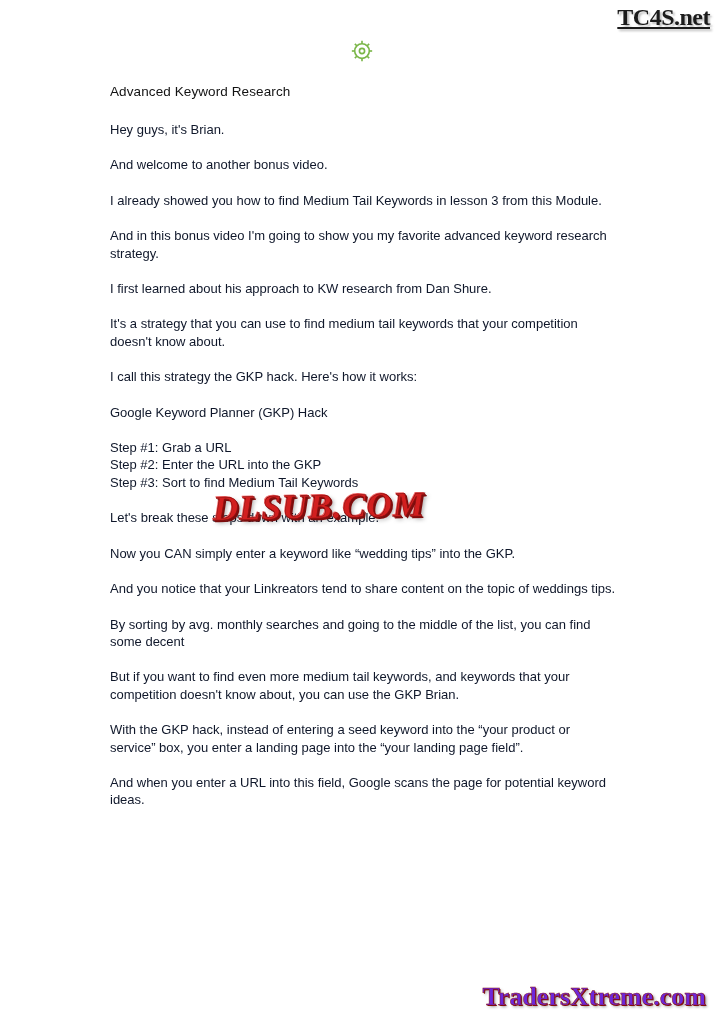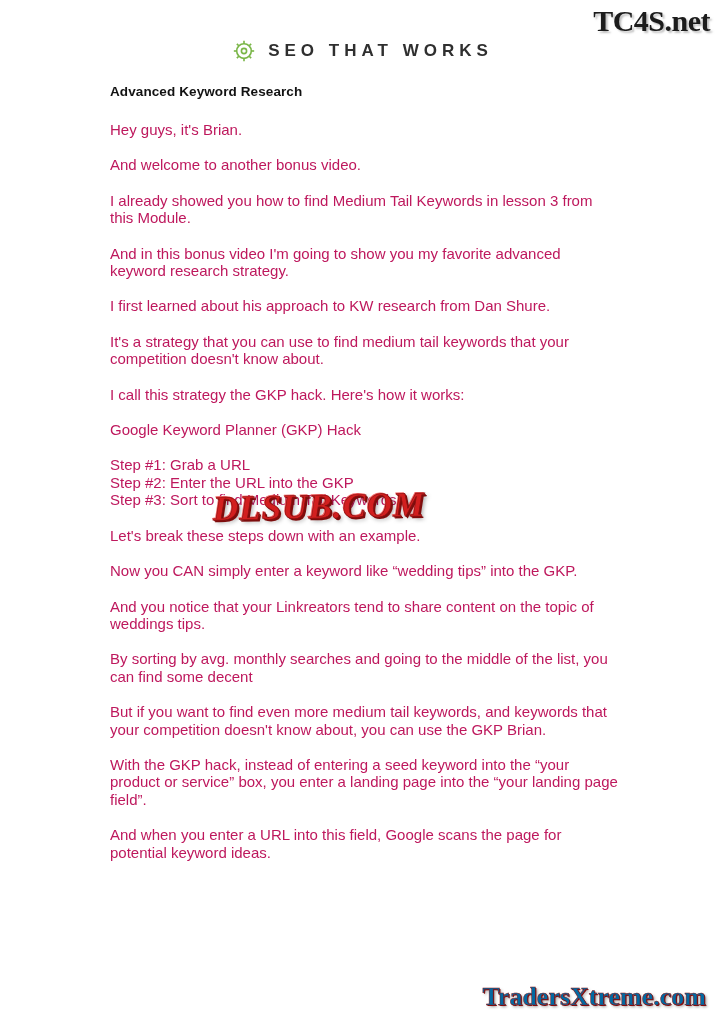--- a/index.html
+++ b/index.html
@@ -16,25 +16,26 @@
     color: #1a1a1a;
   }
 
   
   .tc4s-watermark {
     position: absolute;
     top: 4px;
     right: 14px;
     font-family: "Liberation Serif", serif;
     font-weight: bold;
-    font-size: 30px;
+    font-size: 24px;
     color: #1c1c1c;
     letter-spacing: -0.5px;
     text-shadow: 2px 2px 2px rgba(140,140,140,0.55);
     z-index: 5;
+    text-decoration: underline;
   }
 
   
   .logo-row {
     position: absolute;
     top: 38px;
     left: 0;
     width: 724px;
     display: flex;
     align-items: center;
@@ -58,30 +59,30 @@
 
   
   .doc {
     position: absolute;
     top: 84px;
     left: 110px;
     width: 508px;
   }
   .doc h1 {
     font-size: 13.5px;
-    font-weight: bold;
+    font-weight: normal;
     margin: 0 0 22px 0;
     color: #121212;
     letter-spacing: 0.1px;
   }
   .doc p {
-    font-size: 15px;
+    font-size: 13px;
     line-height: 17.4px;
     margin: 0 0 18px 0;
-    color: #be185d;
+    color: #0f172a;
   }
   .doc p.steps {
     white-space: pre-line;
     line-height: 17.4px;
     margin-bottom: 18px;
   }
 
   
   .dlsub-stamp {
     position: absolute;
@@ -104,21 +105,21 @@
   }
 
   
   .tx-watermark {
     position: absolute;
     bottom: 12px;
     right: 18px;
     font-family: "Liberation Serif", serif;
     font-weight: bold;
     font-size: 26px;
-    color: #0369a1;
+    color: #6d28d9;
     text-shadow:
       1px 1px 0 #7e0d0d,
       2px 2px 3px rgba(0,0,0,0.4);
     -webkit-text-stroke: 0.5px #8c1010;
     z-index: 6;
   }
 </style>
 </head>
 <body>
 
@@ -132,25 +133,20 @@
       <line x1="16" y1="3.5" x2="16" y2="7"></line>
       <line x1="16" y1="25" x2="16" y2="28.5"></line>
       <line x1="3.5" y1="16" x2="7" y2="16"></line>
       <line x1="25" y1="16" x2="28.5" y2="16"></line>
       <line x1="7.2" y1="7.2" x2="9.6" y2="9.6"></line>
       <line x1="22.4" y1="22.4" x2="24.8" y2="24.8"></line>
       <line x1="24.8" y1="7.2" x2="22.4" y2="9.6"></line>
       <line x1="9.6" y1="22.4" x2="7.2" y2="24.8"></line>
     </g>
   </svg>
-  <div class="logo-text">
-    <span>SEO</span>
-    <span>THAT</span>
-    <span>WORKS</span>
-  </div>
 </div>
 
 <div class="doc">
   <h1>Advanced Keyword Research</h1>
 
   <p>Hey guys, it's Brian.</p>
   <p>And welcome to another bonus video.</p>
   <p>I already showed you how to find Medium Tail Keywords in lesson 3 from this Module.</p>
   <p>And in this bonus video I'm going to show you my favorite advanced keyword research strategy.</p>
   <p>I first learned about his approach to KW research from Dan Shure.</p>

